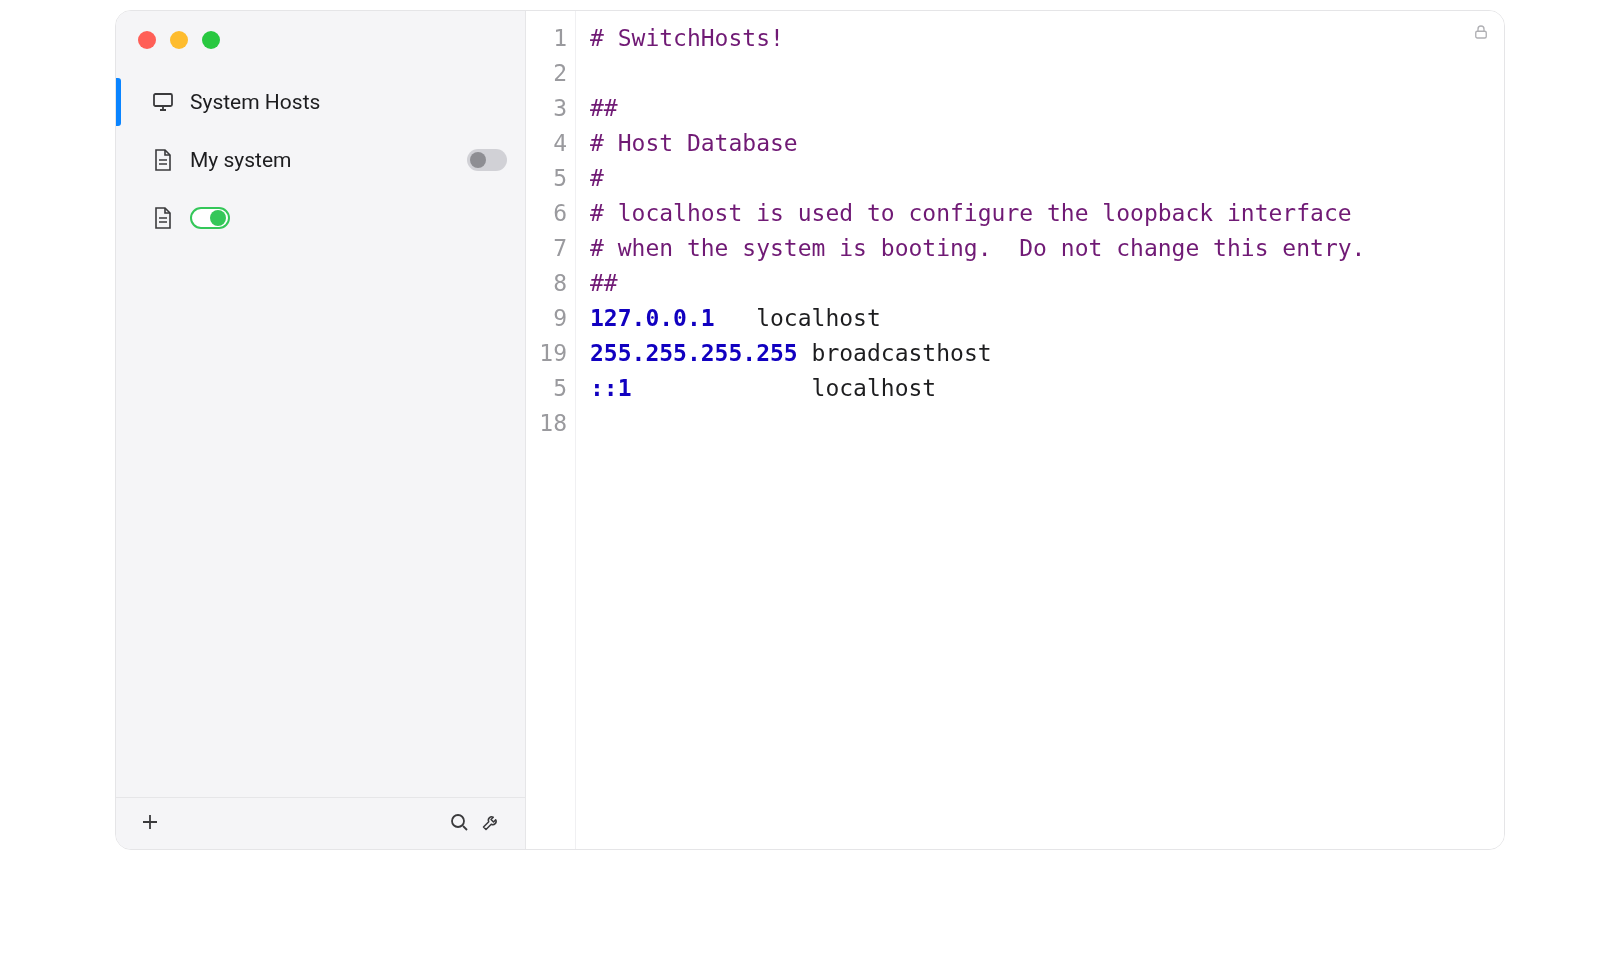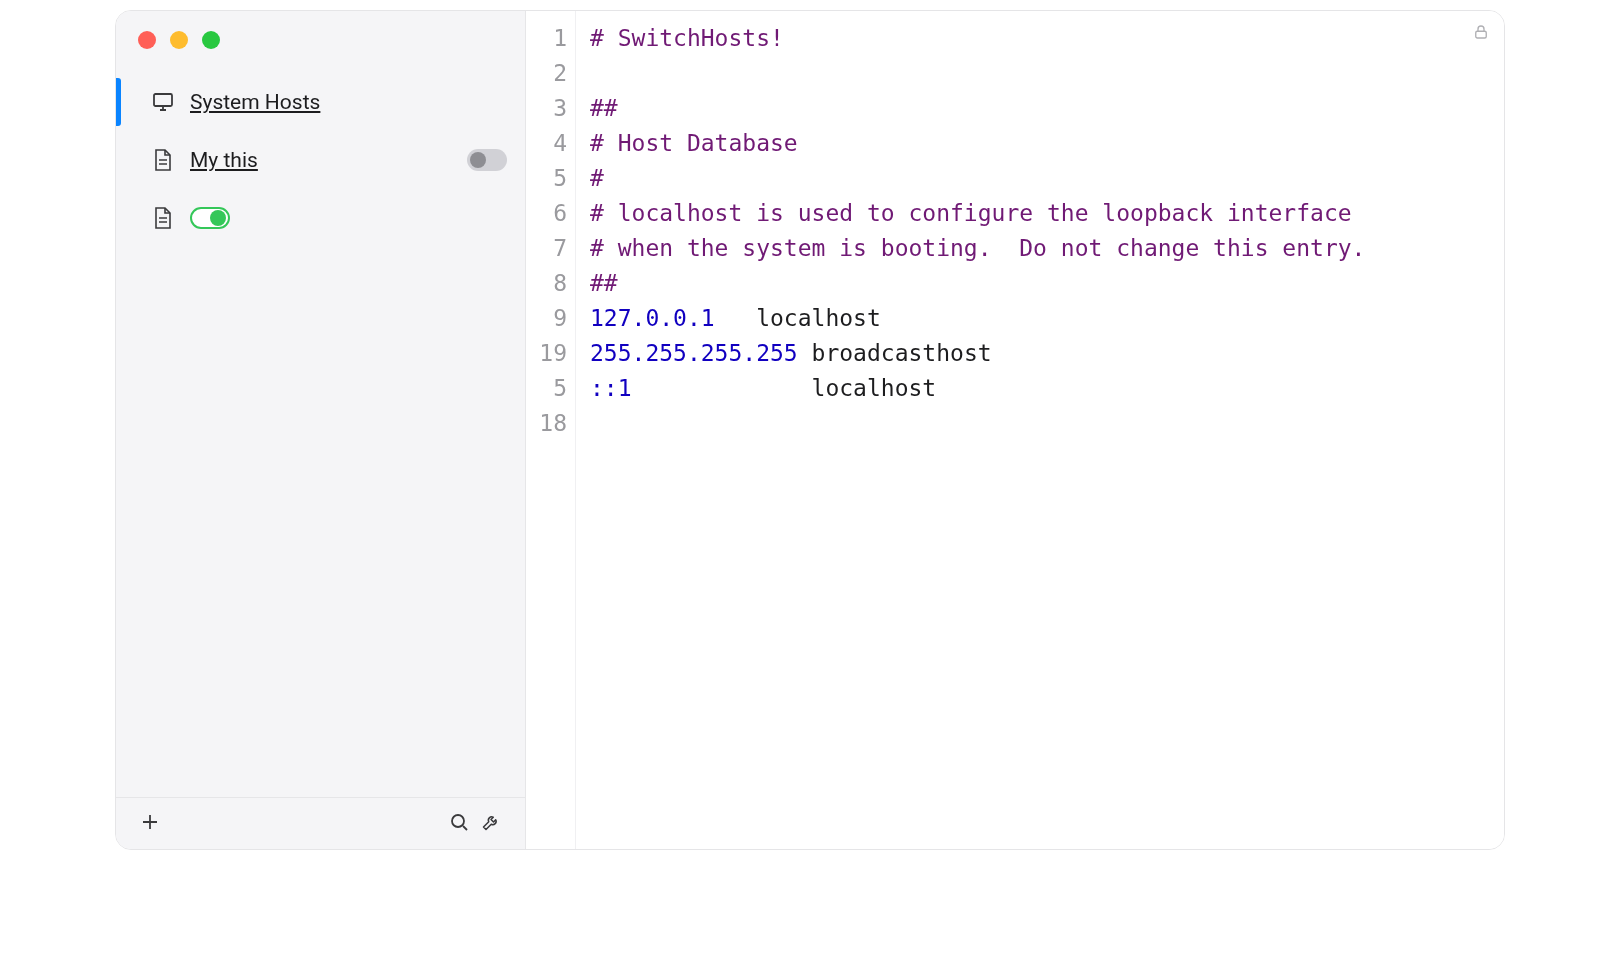--- a/index.html
+++ b/index.html
@@ -44,21 +44,20 @@
     .host-list { flex: 1; }
     .host-item {
       display: flex;
       align-items: center;
       height: 58px;
       padding: 0 18px 0 34px;
       position: relative;
       cursor: pointer;
       color: #1d1d1f;
       font-size: 21px;
-      text-decoration: underline;
     }
     .host-item.selected::before {
       content: "";
       position: absolute;
       left: 0; top: 5px; bottom: 5px;
       width: 5px;
       background: #0a84ff;
       border-radius: 0 3px 3px 0;
     }
     .host-item .icon-slot {
@@ -129,21 +128,21 @@
       flex: 1;
       padding-top: 10px;
       padding-left: 14px;
       font-family: "SF Mono", Menlo, Consolas, monospace;
       font-size: 23px;
       white-space: pre;
       color: #1d1d1f;
     }
     .code .line { height: 35px; line-height: 35px; }
     .cm-comment { color: #701a75; }
-    .cm-ip { color: #1100c0; }
+    .cm-ip { color: #1100c0; font-weight: bold; }
 
     .lock-corner {
       position: absolute;
       top: 12px; right: 14px;
       color: #b0b0b4;
     }
   </style>
 </head>
 <body>
 
@@ -171,21 +170,21 @@
 
       <div class="host-item">
         <span class="icon-slot">
           <svg width="20" height="24" viewBox="0 0 20 24" fill="none" stroke="currentColor" stroke-width="1.6">
               <path d="M3 2h9l5 5v15H3z"></path>
               <path d="M12 2v5h5"></path>
               <line x1="6" y1="12" x2="14" y2="12"></line>
               <line x1="6" y1="16" x2="14" y2="16"></line>
             </svg>
         </span>
-        <span class="host-label">My this</span>
+        <span class="host-label">My system</span>
         <span class="toggle off"></span>
       </div>
 
       <div class="host-item">
         <span class="icon-slot">
           <svg width="20" height="24" viewBox="0 0 20 24" fill="none" stroke="currentColor" stroke-width="1.6">
               <path d="M3 2h9l5 5v15H3z"></path>
               <path d="M12 2v5h5"></path>
               <line x1="6" y1="12" x2="14" y2="12"></line>
               <line x1="6" y1="16" x2="14" y2="16"></line>

